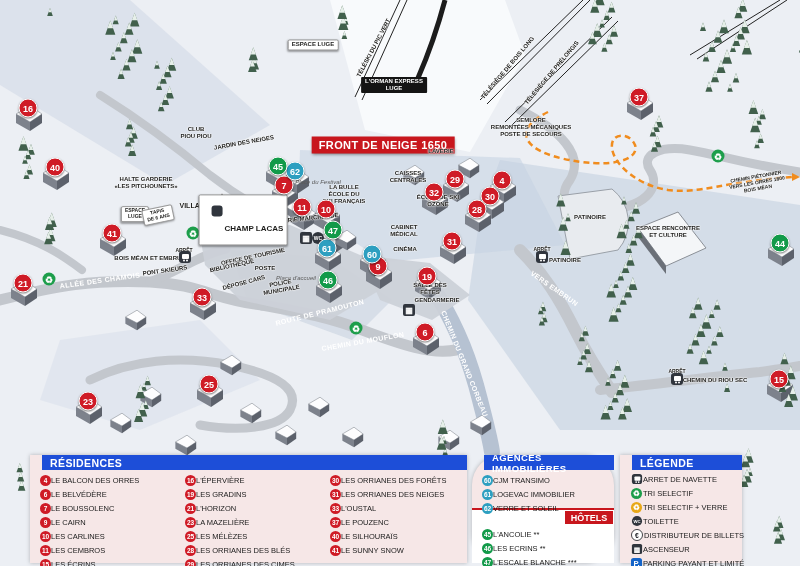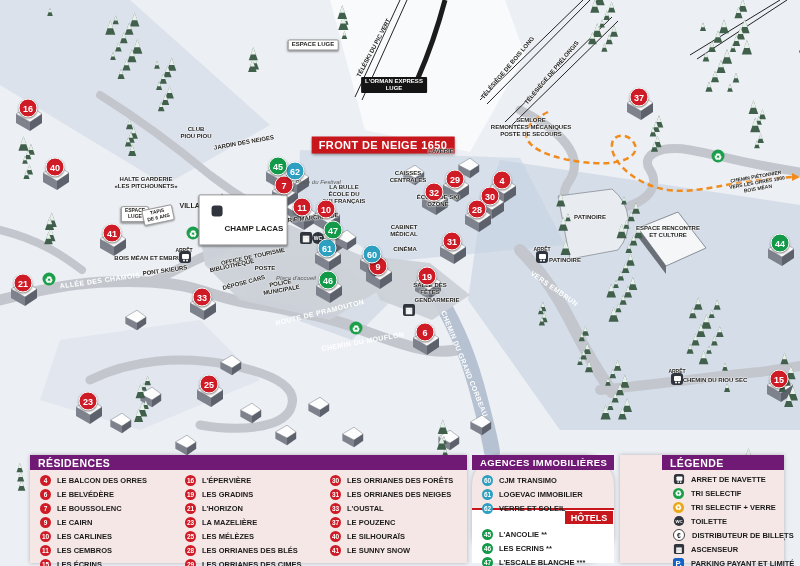--- a/index.html
+++ b/index.html
@@ -30,28 +30,28 @@
   .ic{display:flex;align-items:center;justify-content:center;font-weight:bold;}
   .ic.bus{width:12px;height:12px;border-radius:3px;background:#30353d;}
   .ic.recg{width:13px;height:13px;border-radius:50%;background:#1d9e4b;color:#fff;font-size:9px;}
   .ic.recy{width:13px;height:13px;border-radius:50%;background:#e8a818;color:#fff;font-size:9px;}
   .ic.park{width:13px;height:13px;border-radius:3px;background:#1464c8;color:#fff;font-size:9px;}
   .ic.euro{width:12px;height:12px;border-radius:50%;background:#fff;border:1.5px solid #23262b;color:#23262b;font-size:8px;}
   .ic.elev{width:12px;height:12px;border-radius:2px;background:#30353d;color:#fff;font-size:8px;}
   .ic.toil{width:12px;height:12px;border-radius:50%;background:#30353d;color:#fff;font-size:5px;letter-spacing:0;}
   
   .panel{position:absolute;background:#f6e7e7;z-index:60;box-shadow:0 0 4px rgba(0,0,0,.25);}
-  .panel .hdr{height:15px;background:#701a75;color:#fff;font-weight:bold;font-size:10.5px;
-              display:flex;align-items:center;padding-left:8px;letter-spacing:.4px;}
+  .panel .hdr{height:15px;background:#1d4ed8;color:#fff;font-weight:bold;font-size:10.5px;
+              display:flex;align-items:center;padding-left:8px;letter-spacing:.4px;margin-left:12px;}
   .cols{display:flex;padding-top:3px;}
   .col{width:145px;}
   .li{display:flex;align-items:center;height:14px;padding-left:10px;}
   .li .dot{width:11px;height:11px;border-radius:50%;color:#fff;font-size:6.5px;font-weight:bold;
            display:flex;align-items:center;justify-content:center;flex:0 0 11px;}
-  .li .nm{font-size:7.5px;font-weight:bold;color:#1a1a1a;margin-left:6px;white-space:nowrap;}
+  .li .nm{font-size:7.5px;font-weight:normal;color:#1a1a1a;white-space:nowrap;}
   .li .ik{flex:0 0 13px;display:flex;justify-content:center;}
   #agPanel .hot{background:#fff;position:absolute;left:0;right:0;top:53px;bottom:0;border-top:2px solid #c8161d;}
   #agPanel .hotelsTag{position:absolute;right:1px;top:56px;width:48px;height:13px;background:#c8161d;
         color:#fff;font-weight:bold;font-size:9px;display:flex;align-items:center;justify-content:center;z-index:2;}
 </style>
 </head>
 <body>
 
 <div class="stage">
 
@@ -698,21 +698,21 @@
           <span class="dot" style="background: rgb(18, 154, 73);">46</span>
           <span class="nm">LES ECRINS **</span>
         </div>
         <div class="li">
           <span class="dot" style="background: rgb(18, 154, 73);">47</span>
           <span class="nm">L'ESCALE BLANCHE ***</span>
         </div>
       </div>
   </div>
 
-  <div class="panel" id="keyPanel" style="left:620px;top:455px;width:122px;height:108px;padding-left:42px;">
+  <div class="panel" id="keyPanel" style="left:620px;top:455px;width:122px;height:108px;">
     <div class="hdr">LÉGENDE</div>
     <div id="keyList" style="padding-top:2px;">
         <div class="li">
           <span class="ik">
             <span class="ic bus" style="transform: scale(0.85);">
               <svg width="9" height="9">
                 <rect x="1" y="1" width="7" height="5" rx="1" fill="#fff"></rect>
                 <circle cx="3" cy="7.6" r="1" fill="#fff"></circle>
                 <circle cx="6" cy="7.6" r="1" fill="#fff"></circle>
               </svg>

